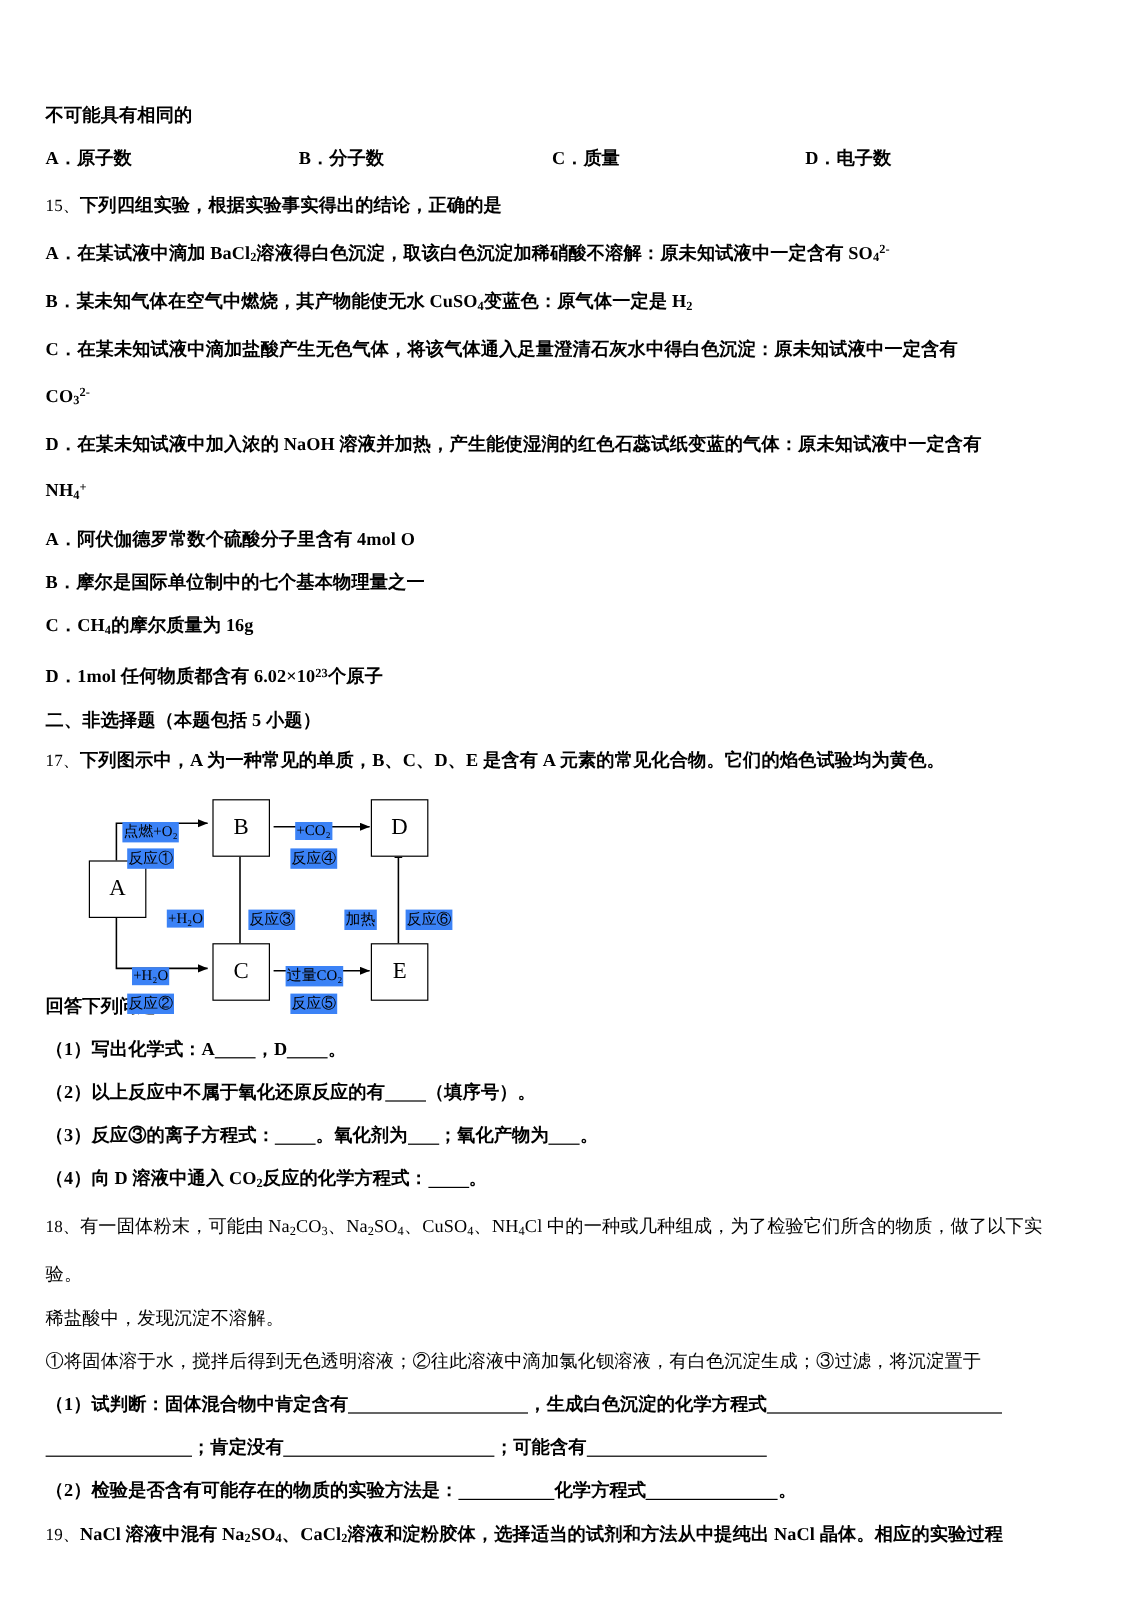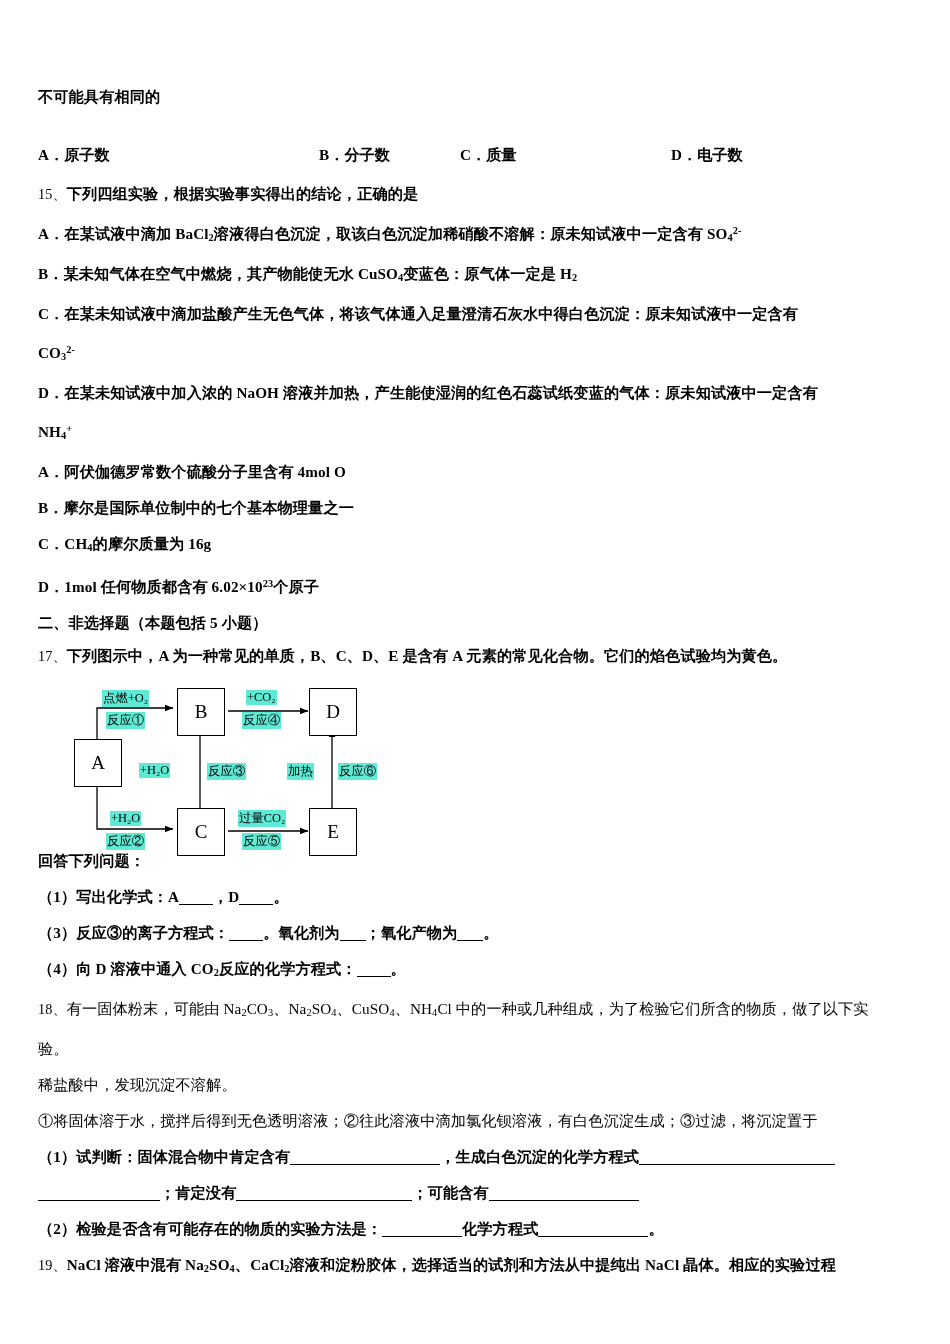--- a/index.html
+++ b/index.html
@@ -50,22 +50,22 @@
     display: block;
     font-size: 15.2px;
     line-height: 17px;
     font-weight: bold;
     margin: 0 0 22px 0;
   }
   .opt-inline {
     display: inline-block;
   }
   .o-a { width: 211px; }
-  .o-b { width: 211px; text-align: center; }
-  .o-c { width: 211px; margin-top: 22px; }
+  .o-b { width: 211px; }
+  .o-c { width: 211px; }
 
   sub { font-size: 0.68em; vertical-align: -0.22em; }
   sup { font-size: 0.68em; vertical-align: 0.45em; }
 
   
   .diagram {
     position: relative;
     width: 360px;
     height: 165px;
     margin: 4px 0 6px 22px;
@@ -82,22 +82,23 @@
     font-family: "Liberation Serif", serif;
     z-index: 3;
   }
   .dlabel {
     position: absolute;
     font-size: 12.4px;
     font-weight: normal;
     white-space: nowrap;
     font-family: "Liberation Serif", serif;
     z-index: 4;
-    background: #5eead4;
+    background: #3b82f6;
     padding: 0 1px;
+    margin-top: 17px;
   }
   .dsvg { position: absolute; left: 0; top: 0; z-index: 1; }
 
   
   .blank {
     display: inline-block;
     border-bottom: 1.3px solid #000;
     vertical-align: -3px;
   }
   .u-sm { width: 26px; }
@@ -196,20 +197,21 @@
       <div class="dlabel" style="left:182px; top:152px;text-align:center;">反应⑤</div>
 
       <div class="dlabel" style="left:227px; top:82px;">加热</div>
       <div class="dlabel" style="left:278px; top:82px;">反应⑥</div>
     </div>
 
     <div class="ln">回答下列问题：</div>
 
     <div class="ln"><span>（1）写出化学式：A</span><span class="blank u-md"></span><span>，D</span><span class="blank u-md"></span><span>。</span></div>
 
+    <div class="ln"><span>（2）以上反应中不属于氧化还原反应的有</span><span class="blank u-md"></span><span>（填序号）。</span></div>
 
     <div class="ln"><span>（3）反应③的离子方程式：</span><span class="blank u-md"></span><span>。氧化剂为</span><span class="blank u-sm"></span><span>；氧化产物为</span><span class="blank u-sm"></span><span>。</span></div>
 
     <div class="ln"><span>（4）向 D 溶液中通入 CO</span><sub>2</sub><span>反应的化学方程式：</span><span class="blank u-md"></span><span>。</span></div>
 
     <div class="ln wrapline"><span class="qnum">18、</span><span class="light"><span>有一固体粉末，可能由 Na</span><sub>2</sub><span>CO</span><sub>3</sub><span>、Na</span><sub>2</sub><span>SO</span><sub>4</sub><span>、CuSO</span><sub>4</sub><span>、NH</span><sub>4</sub><span>Cl 中的一种或几种组成，为了检验它们所含的物质，做了以下实</span></span></div>
 
     <div class="ln wrapline light">验。</div>
     <div class="ln wrapline light">稀盐酸中，发现沉淀不溶解。</div>
     <div class="ln wrapline light">①将固体溶于水，搅拌后得到无色透明溶液；②往此溶液中滴加氯化钡溶液，有白色沉淀生成；③过滤，将沉淀置于</div>

